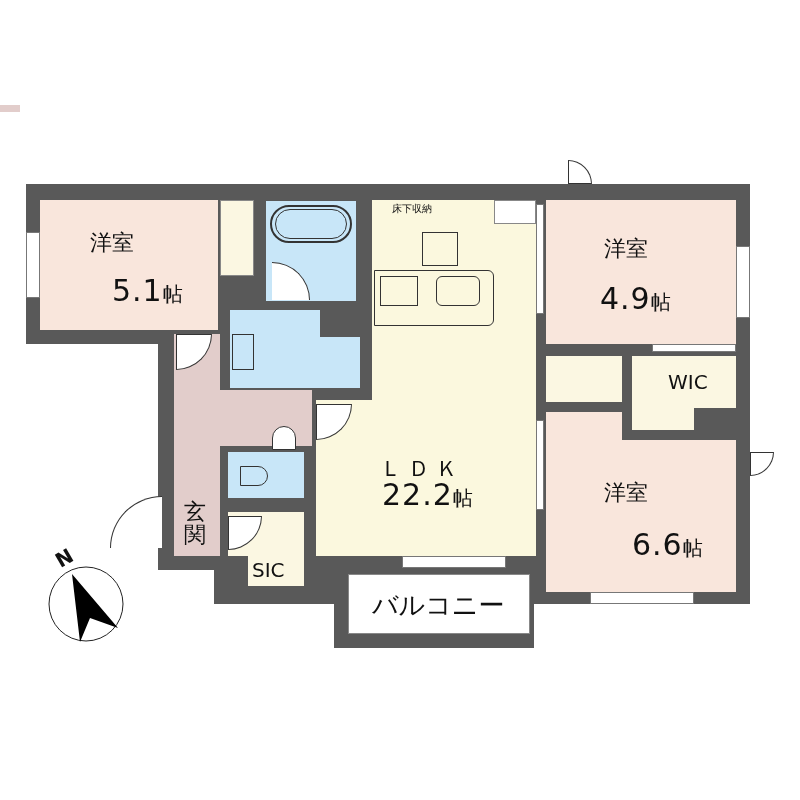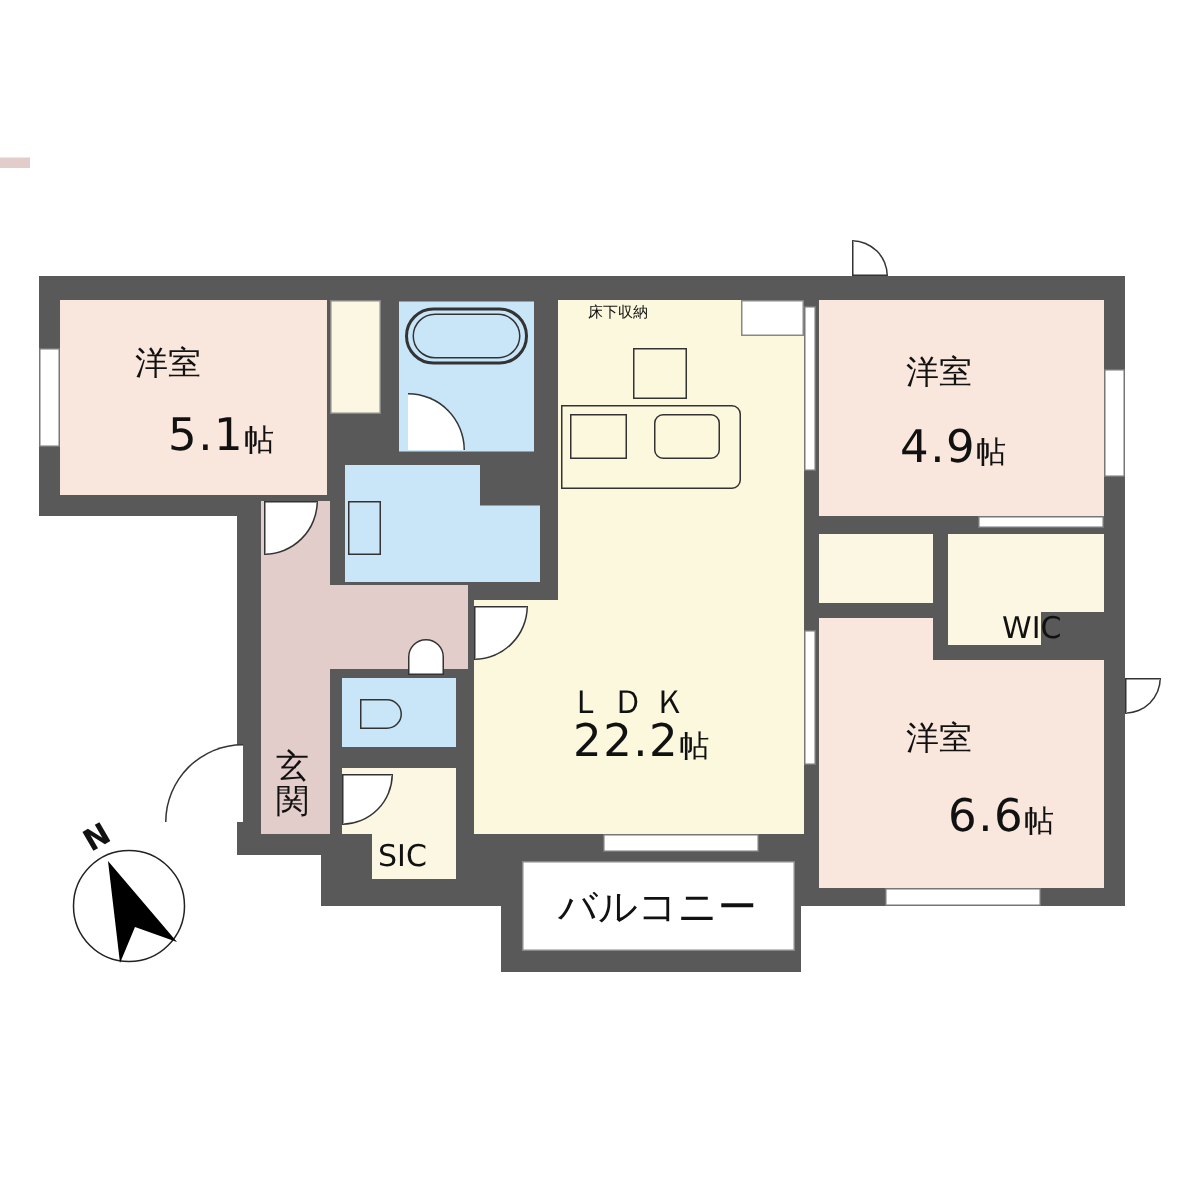--- a/index.html
+++ b/index.html
@@ -107,21 +107,21 @@
   <div class="label big" style="left:604px;top:238px;">洋室</div>
   <div class="label num" style="left:600px;top:284px;"><span>4.9</span><small>帖</small></div>
 
   <div class="label big" style="left:604px;top:482px;">洋室</div>
   <div class="label num" style="left:632px;top:530px;"><span>6.6</span><small>帖</small></div>
 
   <div class="label big" style="left:380px;top:458px;letter-spacing:6px;">ＬＤＫ</div>
   <div class="label num" style="left:382px;top:480px;"><span>22.2</span><small>帖</small></div>
 
   <div class="label small" style="left:392px;top:204px;font-size:10px;">床下収納</div>
-  <div class="label" style="left:668px;top:372px;font-size:20px;margin-top:36px;">WIC</div>
+  <div class="label" style="left:668px;top:372px;font-size:20px;">WIC</div>
   <div class="label" style="left:252px;top:560px;font-size:20px;">SIC</div>
   <div class="label" style="left:180px;top:500px;font-size:22px;width:30px;white-space:normal;line-height:1.05;">玄関</div>
   <div class="label" style="left:372px;top:592px;font-size:26px;">バルコニー</div>
 
   <div class="label" style="left:56px;top:548px;font-size:20px;font-weight:bold;transform:rotate(-30deg);">N</div>
   <svg class="abs" style="left:48px;top:566px;" width="80" height="80" viewBox="0 0 80 80">
     <circle cx="38" cy="38" r="37" fill="#fff" stroke="#222" stroke-width="1"></circle>
     <polygon points="24,8 70,62 42,52 32,76" fill="#000"></polygon>
   </svg>
 </div>

